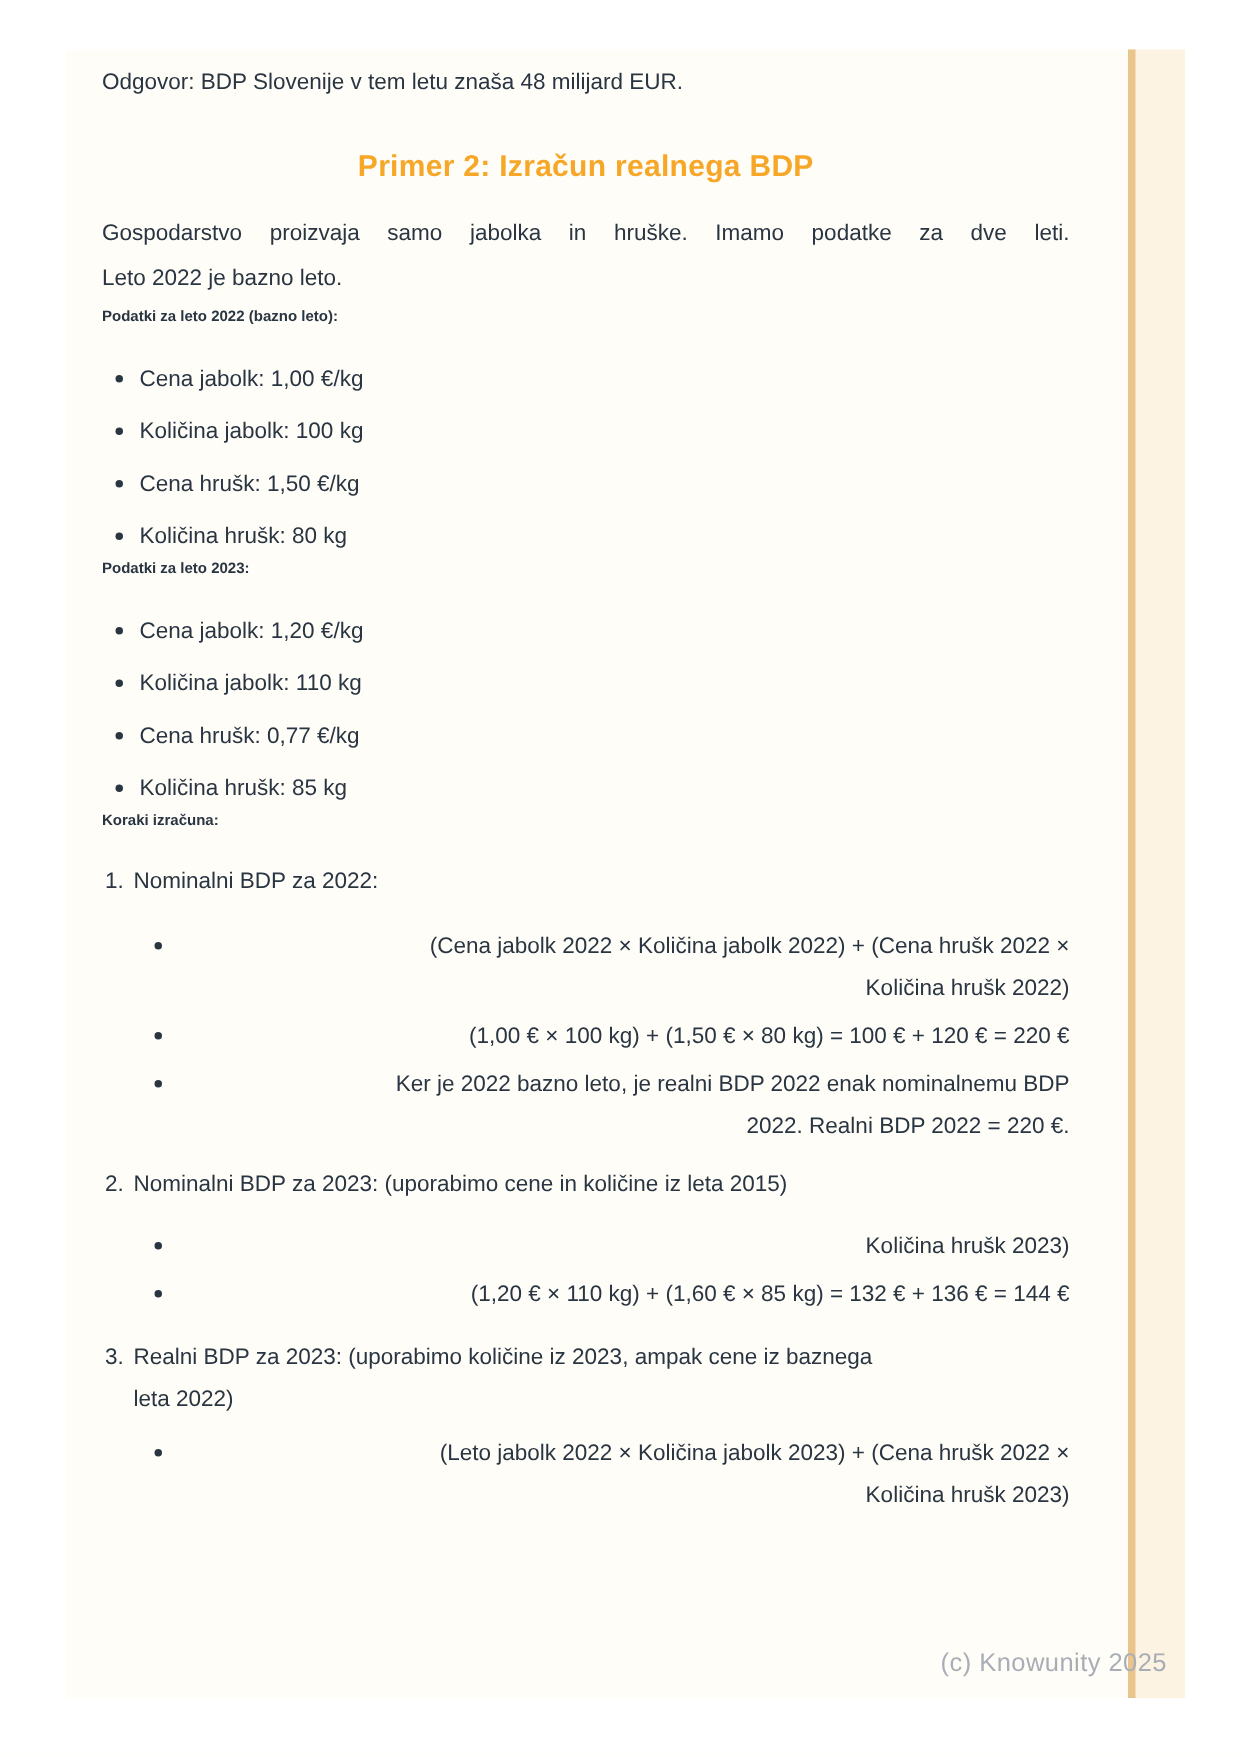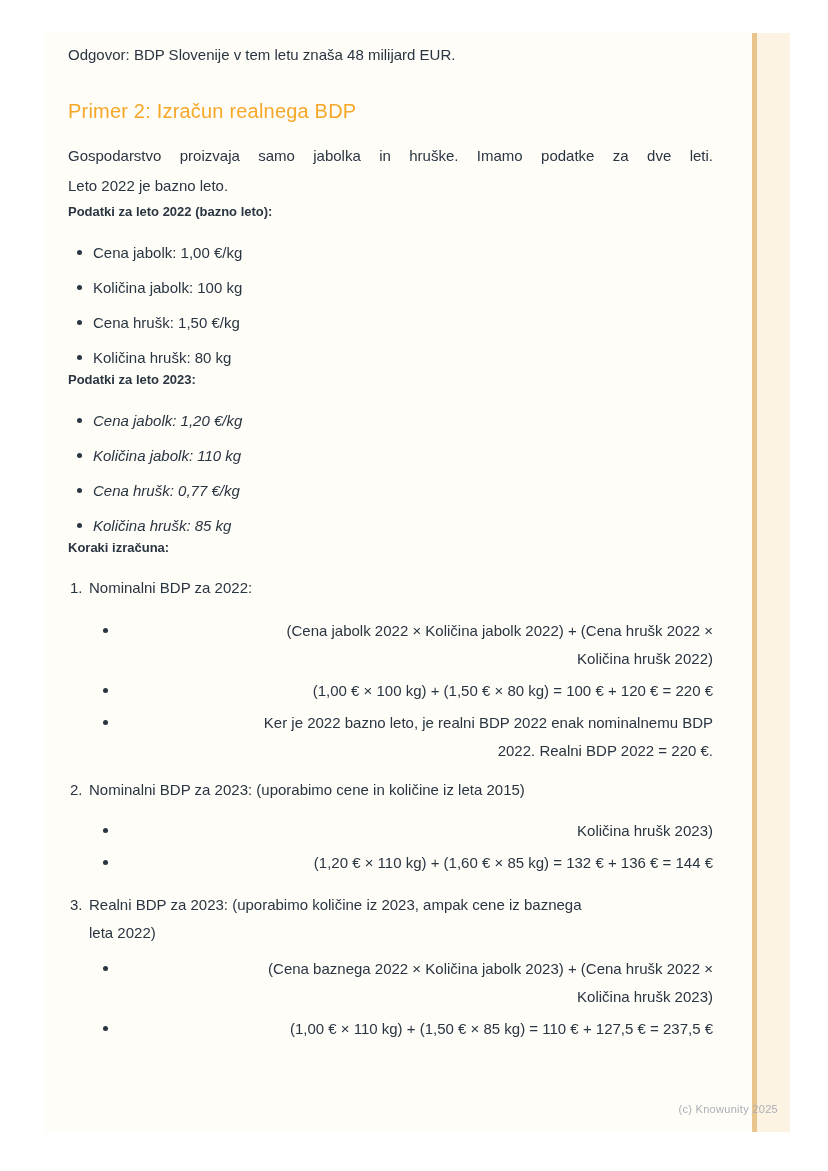--- a/index.html
+++ b/index.html
@@ -29,30 +29,30 @@
     background:var(--bar-fill);
     border-left:5px solid var(--bar-line);
   }
   .content{
     position:absolute;left:68px;top:44px;width:645px;
     font-size:15px;line-height:22px;
   }
   strong{font-weight:400;}
   .answer{margin:0;line-height:22px;}
   h2.doc-heading{
-    margin:32px 0 0;font-size:20px;line-height:26px;font-weight:400;
-    color:var(--accent-orange);letter-spacing:.2px;
+    margin:32px 0 0;font-size:20px;line-height:26px;font-weight:700;
+    color:var(--accent-orange);letter-spacing:.2px;text-align:center;
   }
   .intro{margin:17px 0 0;line-height:30px;}
   .jline{display:block;text-align:justify;text-align-last:justify;}
   .line{display:block;}
-  h3.sub-heading{margin:0;font-size:13px;line-height:22px;font-weight:700;}
+  h3.sub-heading{margin:0;font-size:10px;line-height:22px;font-weight:700;}
   .mt8{margin-top:8px;}
   .mt18{margin-top:18px;}
-  .mt20{margin-top:20px;font-style:italic;} .mt21{margin-top:21px;}
+  .mt20{margin-top:20px;} .mt21{margin-top:21px;}
   ul.plain{list-style:none;margin:19px 0 0;padding:0 0 0 25px;}
   ul.plain li{position:relative;line-height:22px;}
   ul.plain li + li{margin-top:13px;}
   ul.plain li::before{
     content:"";position:absolute;left:-16px;top:8px;width:5px;height:5px;
     border-radius:50%;background:var(--text);
   }
   ol.steps{list-style:none;margin:18px 0 0;padding:0;}
   .step + .step{margin-top:14px;}
   .step-head{position:relative;padding-left:21px;line-height:22px;}
@@ -62,21 +62,21 @@
   ul.sub.mt8{margin-top:8px;}
   ul.sub.mt18{margin-top:18px;}
   ul.sub li{position:relative;line-height:28px;text-align:right;}
   ul.sub li + li{margin-top:4px;}
   ul.sub li::before{
     content:"";position:absolute;left:-20px;top:11px;width:5px;height:5px;
     border-radius:50%;background:var(--text);
   }
   .watermark{
     position:absolute;top:1102px;right:50px;z-index:5;
-    font-size:11px;line-height:14px;letter-spacing:.3px;
+    font-size:17px;line-height:14px;letter-spacing:.3px;
     color:var(--watermark);
   }
 </style>
 </head>
 <body>
 
 <div class="page-card"></div>
 <div class="edge-bar"></div>
 
 <div class="content">
@@ -136,23 +136,22 @@
     </li>
 
     <li class="step">
       <div class="step-head lh28">
         <span class="step-num">3.</span>
         <span class="line"><strong>Realni BDP za 2023:</strong><span> (uporabimo količine iz 2023, ampak </span><strong>cene iz baznega</strong></span>
         <span class="line"><strong>leta 2022</strong><span>)</span></span>
       </div>
       <ul class="sub mt8">
         <li>
-          <span class="line"><span>(Cena baznega </span><strong>2022</strong><span> × Količina jabolk 2023) + (Cena hrušk </span><strong>2022</strong><span> ×</span></span>
+          <span class="line"><span>(Leto jabolk </span><strong>2022</strong><span> × Količina jabolk 2023) + (Cena hrušk </span><strong>2022</strong><span> ×</span></span>
           <span class="line">Količina hrušk 2023)</span>
         </li>
-        <li><span>(1,00 € × 110 kg) + (1,50 € × 85 kg) = 110 € + 127,5 € = </span><strong>237,5 €</strong></li>
       </ul>
     </li>
 
   </ol>
 </div>
 
 <div class="watermark">(c) Knowunity 2025</div>
 
 </body></html>

